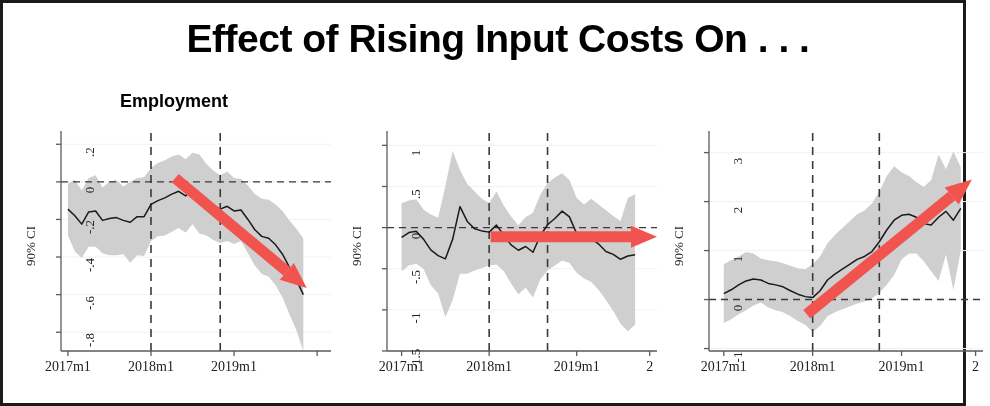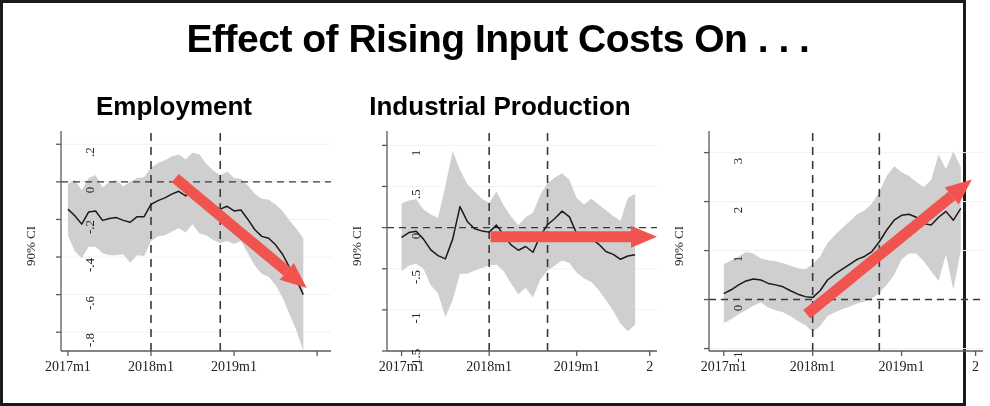--- a/index.html
+++ b/index.html
@@ -6,21 +6,21 @@
   body{width:990px;height:406px;font-family:"Liberation Sans",sans-serif;overflow:hidden;}
   #frame{position:absolute;left:0;top:0;width:966px;height:406px;
          border:3px solid #1b1b1b;box-sizing:border-box;background:#ffffff;}
   #main-title{position:absolute;left:0;top:14px;width:990px;text-align:center;
       font-family:"Liberation Sans Narrow","Liberation Sans",sans-serif;
       font-weight:bold;font-size:39px;letter-spacing:-0.5px;color:#000;
       white-space:nowrap;}
   .panel{position:absolute;top:88px;height:300px;}
   .panel-title{position:absolute;left:0;top:0;width:100%;text-align:center;
       font-family:"Liberation Sans Narrow","Liberation Sans",sans-serif;
-      font-weight:bold;font-size:26px;color:#000;white-space:nowrap;}
+      font-weight:bold;font-size:18px;color:#000;white-space:nowrap;}
   .plot-wrap{position:absolute;left:0;top:34px;width:100%;height:266px;}
   .ylabel{position:absolute;font-family:"Liberation Serif",serif;font-size:13px;color:#222;
       transform:rotate(-90deg);transform-origin:left top;white-space:nowrap;}
   .ytick{position:absolute;font-family:"Liberation Serif",serif;font-size:13px;color:#222;
       transform:rotate(-90deg);transform-origin:right top;white-space:nowrap;text-align:center;}
   .xtick{position:absolute;font-family:"Liberation Serif",serif;font-size:14px;color:#222;
       white-space:nowrap;text-align:center;}
   svg{display:block;}
 </style>
 </head>
@@ -69,21 +69,20 @@
         <div class="ytick" style="left: 41px; top: 169.621px; width: 30px; margin-top: -7px;">-.6</div>
         <div class="ytick" style="left: 41px; top: 207.207px; width: 30px; margin-top: -7px;">-.8</div>
         <div class="ylabel" style="left: 12px; top: 141px;">90% CI</div>
         <div class="xtick" style="left: 21.9231px; top: 234px; width: 70px;">2017m1</div>
         <div class="xtick" style="left: 105px; top: 234px; width: 70px;">2018m1</div>
         <div class="xtick" style="left: 188.077px; top: 234px; width: 70px;">2019m1</div>
       </div>
   </div>
 
   <div class="panel" id="panel-1" style="left:334px;width:326px;">
-    <div class="panel-title">Industrial Production</div>
     <div class="plot-wrap" id="wrap-1">
         <svg width="326" height="266">
           <line x1="50" x2="320" y1="20.339622641509436" y2="20.339622641509436" stroke="#f2f2f2" stroke-width="1"></line>
           <line x1="50" x2="320" y1="61.47169811320754" y2="61.47169811320754" stroke="#f2f2f2" stroke-width="1"></line>
           <line x1="50" x2="320" y1="102.60377358490567" y2="102.60377358490567" stroke="#f2f2f2" stroke-width="1"></line>
           <line x1="50" x2="320" y1="143.73584905660377" y2="143.73584905660377" stroke="#f2f2f2" stroke-width="1"></line>
           <line x1="50" x2="320" y1="184.8679245283019" y2="184.8679245283019" stroke="#f2f2f2" stroke-width="1"></line>
           <line x1="50" x2="320" y1="226" y2="226" stroke="#f2f2f2" stroke-width="1"></line>
           <polygon points="64.59,78.34 71.89,75.46 79.19,74.22 86.49,84.51 93.78,89.44 101.08,92.73 108.38,61.06 115.68,26.10 122.97,45.02 130.27,59.00 137.57,66.41 144.86,73.81 152.16,77.92 159.46,66.41 166.76,80.39 174.05,91.50 181.35,100.14 188.65,92.32 195.95,87.80 203.24,69.70 210.54,58.18 217.84,52.42 225.14,48.31 232.43,54.89 239.73,72.99 247.03,79.57 254.32,73.81 261.62,79.57 268.92,85.33 276.22,91.09 283.51,96.02 290.81,72.99 298.11,68.88 298.11,199.68 290.81,206.26 283.51,198.85 276.22,185.69 268.92,175.00 261.62,165.12 254.32,156.90 247.03,153.61 239.73,147.85 232.43,137.98 225.14,135.51 217.84,140.45 210.54,145.38 203.24,154.43 195.95,172.53 188.65,162.66 181.35,169.24 174.05,158.54 166.76,146.20 159.46,139.62 152.16,140.45 144.86,142.91 137.57,145.38 130.27,148.67 122.97,148.67 115.68,175.00 108.38,192.27 101.08,168.42 93.78,160.19 86.49,143.74 79.19,138.80 71.89,140.45 64.59,146.20" fill="#cfcfcf" stroke="none"></polygon>
           <line x1="50" x2="320" y1="102.60377358490567" y2="102.60377358490567" stroke="#3a3a3a" stroke-width="1.4" stroke-dasharray="7,5"></line>

